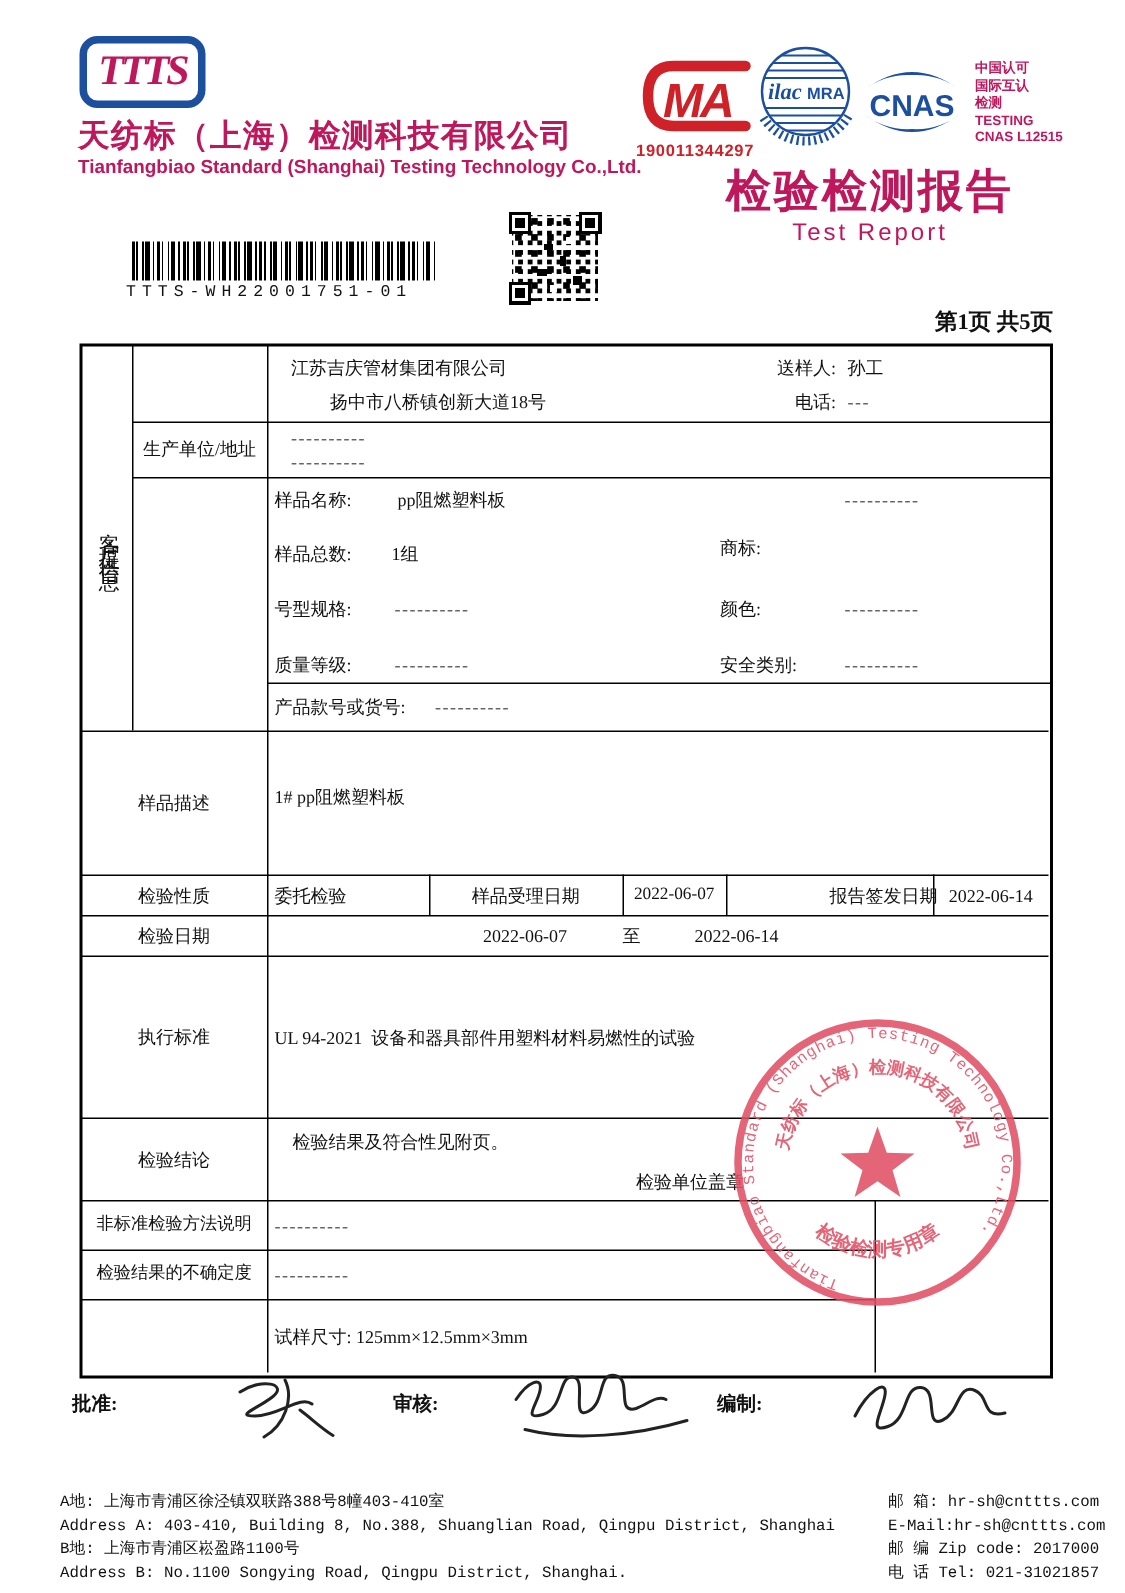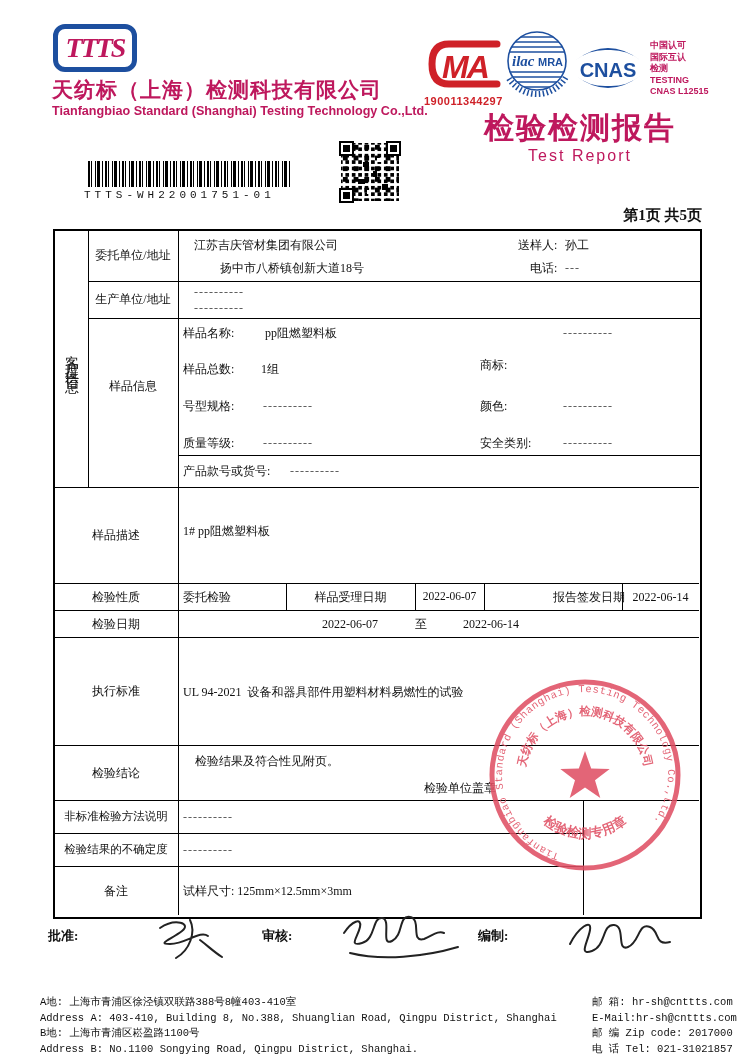--- a/index.html
+++ b/index.html
@@ -127,33 +127,31 @@
   <div class="vl" style="left:286px;top:583px;height:27px;"></div>
   <div class="vl" style="left:415px;top:583px;height:27px;"></div>
   <div class="vl" style="left:484px;top:583px;height:27px;"></div>
   <div class="vl" style="left:622px;top:583px;height:27px;"></div>
   <div class="vl" style="left:583px;top:800px;height:115px;"></div>
 
   <div class="t c" style="left:55px;top:230px;width:32px;height:257px;">
     <span class="vert">客户提供信息</span>
   </div>
 
-  <div class="t c" style="left:89px;top:230px;width:88px;height:51px;">委托单位/地址</div>
   <div class="t" style="left:194px;top:238px;">江苏吉庆管材集团有限公司</div>
   <div class="t" style="left:194px;top:261px;margin-left:26px;">扬中市八桥镇创新大道18号</div>
   <div class="t" style="left:518px;top:238px;">送样人:</div>
   <div class="t" style="left:565px;top:238px;">孙工</div>
   <div class="t" style="left:518px;top:261px;padding-left:12px;">电话:</div>
   <div class="t dash" style="left:565px;top:261px;">---</div>
 
   <div class="t c" style="left:89px;top:282px;width:88px;height:35px;">生产单位/地址</div>
   <div class="t dash" style="left:194px;top:285px;">----------</div>
   <div class="t dash" style="left:194px;top:301px;">----------</div>
 
-  <div class="t c" style="left:89px;top:319px;width:88px;height:135px;">样品信息</div>
   <div class="t" style="left:183px;top:326px;">样品名称:</div>
   <div class="t" style="left:265px;top:326px;">pp阻燃塑料板</div>
   <div class="t" style="left:480px;top:326px;margin-top:32px;">商标:</div>
   <div class="t dash" style="left:563px;top:326px;">----------</div>
   <div class="t" style="left:183px;top:362px;">样品总数:</div>
   <div class="t" style="left:261px;top:362px;">1组</div>
   <div class="t" style="left:183px;top:399px;">号型规格:</div>
   <div class="t dash" style="left:263px;top:399px;">----------</div>
   <div class="t" style="left:480px;top:399px;">颜色:</div>
   <div class="t dash" style="left:563px;top:399px;">----------</div>
@@ -185,21 +183,20 @@
   <div class="t c" style="left:54px;top:746px;width:124px;height:54px;">检验结论</div>
   <div class="t" style="left:195px;top:754px;">检验结果及符合性见附页。</div>
   <div class="t" style="left:424px;top:781px;">检验单位盖章</div>
 
   <div class="t c" style="left:54px;top:801px;width:124px;height:32px;font-size:11.5px;">非标准检验方法说明</div>
   <div class="t dash" style="left:183px;top:810px;">----------</div>
 
   <div class="t c" style="left:54px;top:834px;width:124px;height:32px;font-size:11.5px;">检验结果的不确定度</div>
   <div class="t dash" style="left:183px;top:843px;">----------</div>
 
-  <div class="t c" style="left:54px;top:867px;width:124px;height:48px;">备注</div>
   <div class="t" style="left:183px;top:884px;">试样尺寸: 125mm×12.5mm×3mm</div>
 
   <svg style="left:485px;top:675px;opacity:0.87;" width="200" height="200" viewBox="0 0 200 200">
     <defs>
       <path id="arcEN" d="M 100,183 A 83,83 0 1,1 100.01,183"></path>
       <path id="arcCN" d="M 40,100 A 60,60 0 0,1 160,100"></path>
       <path id="arcBtm" d="M 42,128 A 66,66 0 0,0 158,128"></path>
     </defs>
     <circle cx="100" cy="100" r="93" fill="none" stroke="#e04f63" stroke-width="5"></circle>
     <text font-family="Liberation Mono,monospace" font-size="10.5" fill="#e04f63" letter-spacing="0.6">

